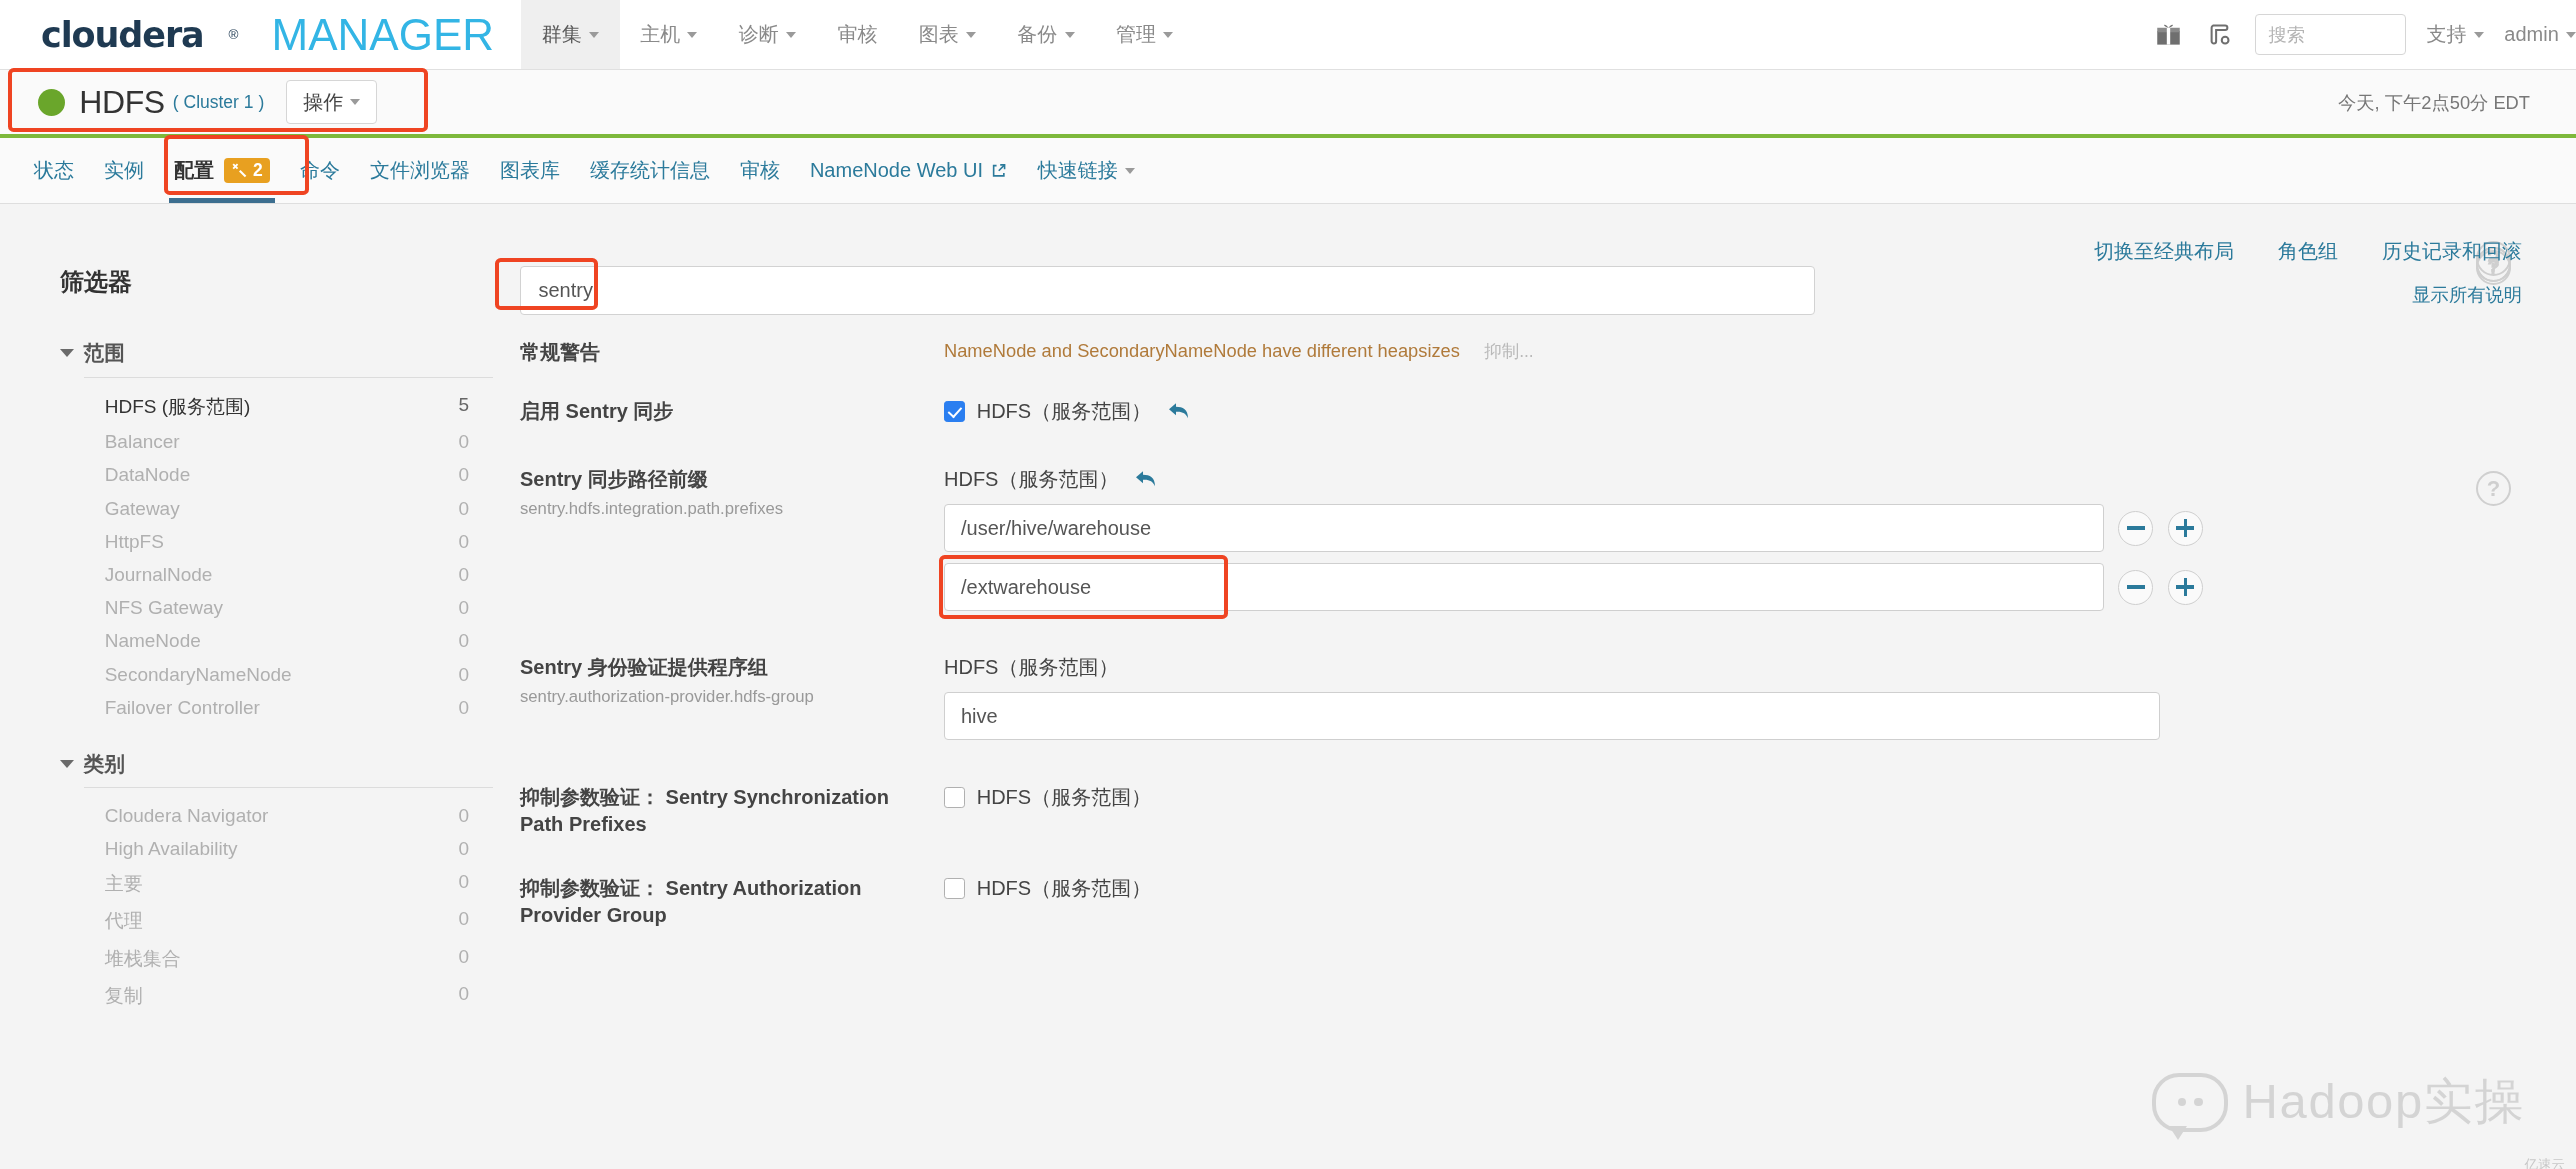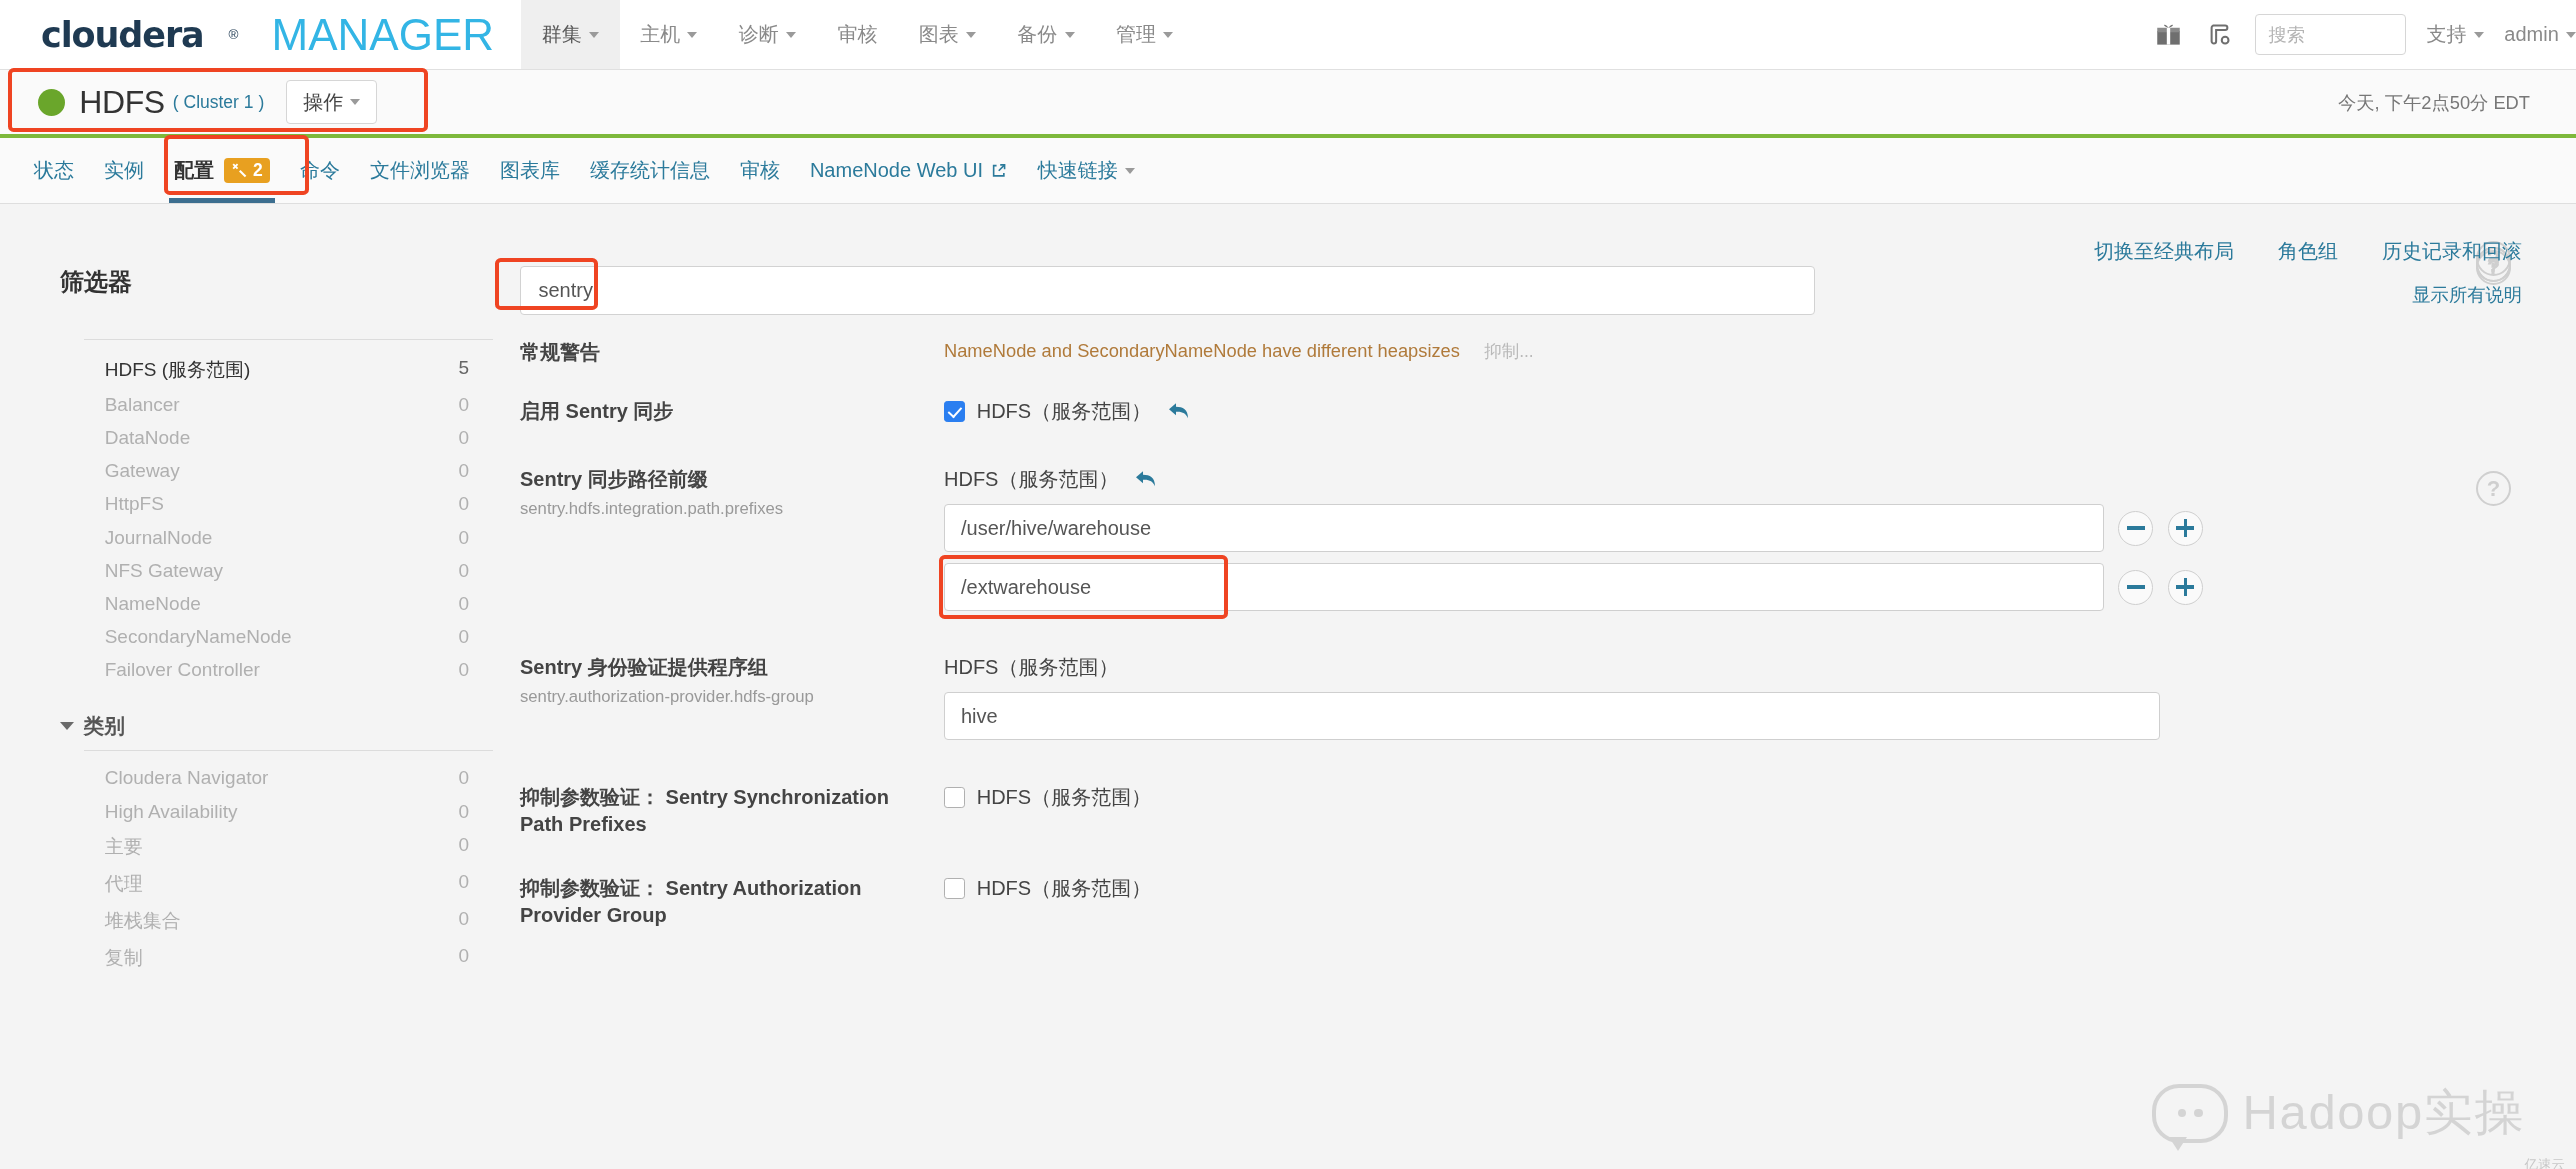--- a/index.html
+++ b/index.html
@@ -278,21 +278,21 @@
   .plus-wrap .bar { position: absolute; top: 7.2px; left: 0; }
 
   .warn-row { display: flex; padding: 24px 0 0 8px; align-items: flex-start;}
   .warn-label { width: 424px; flex: 0 0 424px; font-size: 20px; color: #444; font-weight: bold; }
   .warn-text { font-size: 18.3px; color: #b07a3a; }
   .warn-link { font-size: 17.5px; color: #b9b9b9; margin-left: 20.7px; cursor: pointer;}
 
   
   .watermark {
     position: absolute;
-    right: 51px; bottom: 33px;
+    right: 51px; bottom: 44px;
     display: flex; align-items: center;
     opacity: 0.30;
     pointer-events: none;
     z-index: 3;
     text-align: right;
   }
   .wm-bubble {
     width: 76px; height: 59px; border-radius: 27px;
     border: 4.8px solid #8d8d8d;
     position: relative;
@@ -451,20 +451,24 @@
   <div class="toolbar-row">
     <span class="toolbar-link">切换至经典布局</span>
     <span class="toolbar-link">角色组</span>
     <span class="toolbar-link">历史记录和回滚</span>
   </div>
 
   <div class="sidebar">
     <div class="sidebar-title">筛选器</div>
 
     <div class="facet">
+      <div class="facet-head">
+        <span class="chev"></span>
+        <span>范围</span>
+      </div>
       <div class="facet-list">
         <div class="facet-item selected">
           <span>HDFS (服务范围)</span>
           <span class="cnt">5</span>
         </div>
         <div class="facet-item">
           <span>Balancer</span>
           <span class="cnt">0</span>
         </div>
         <div class="facet-item">

